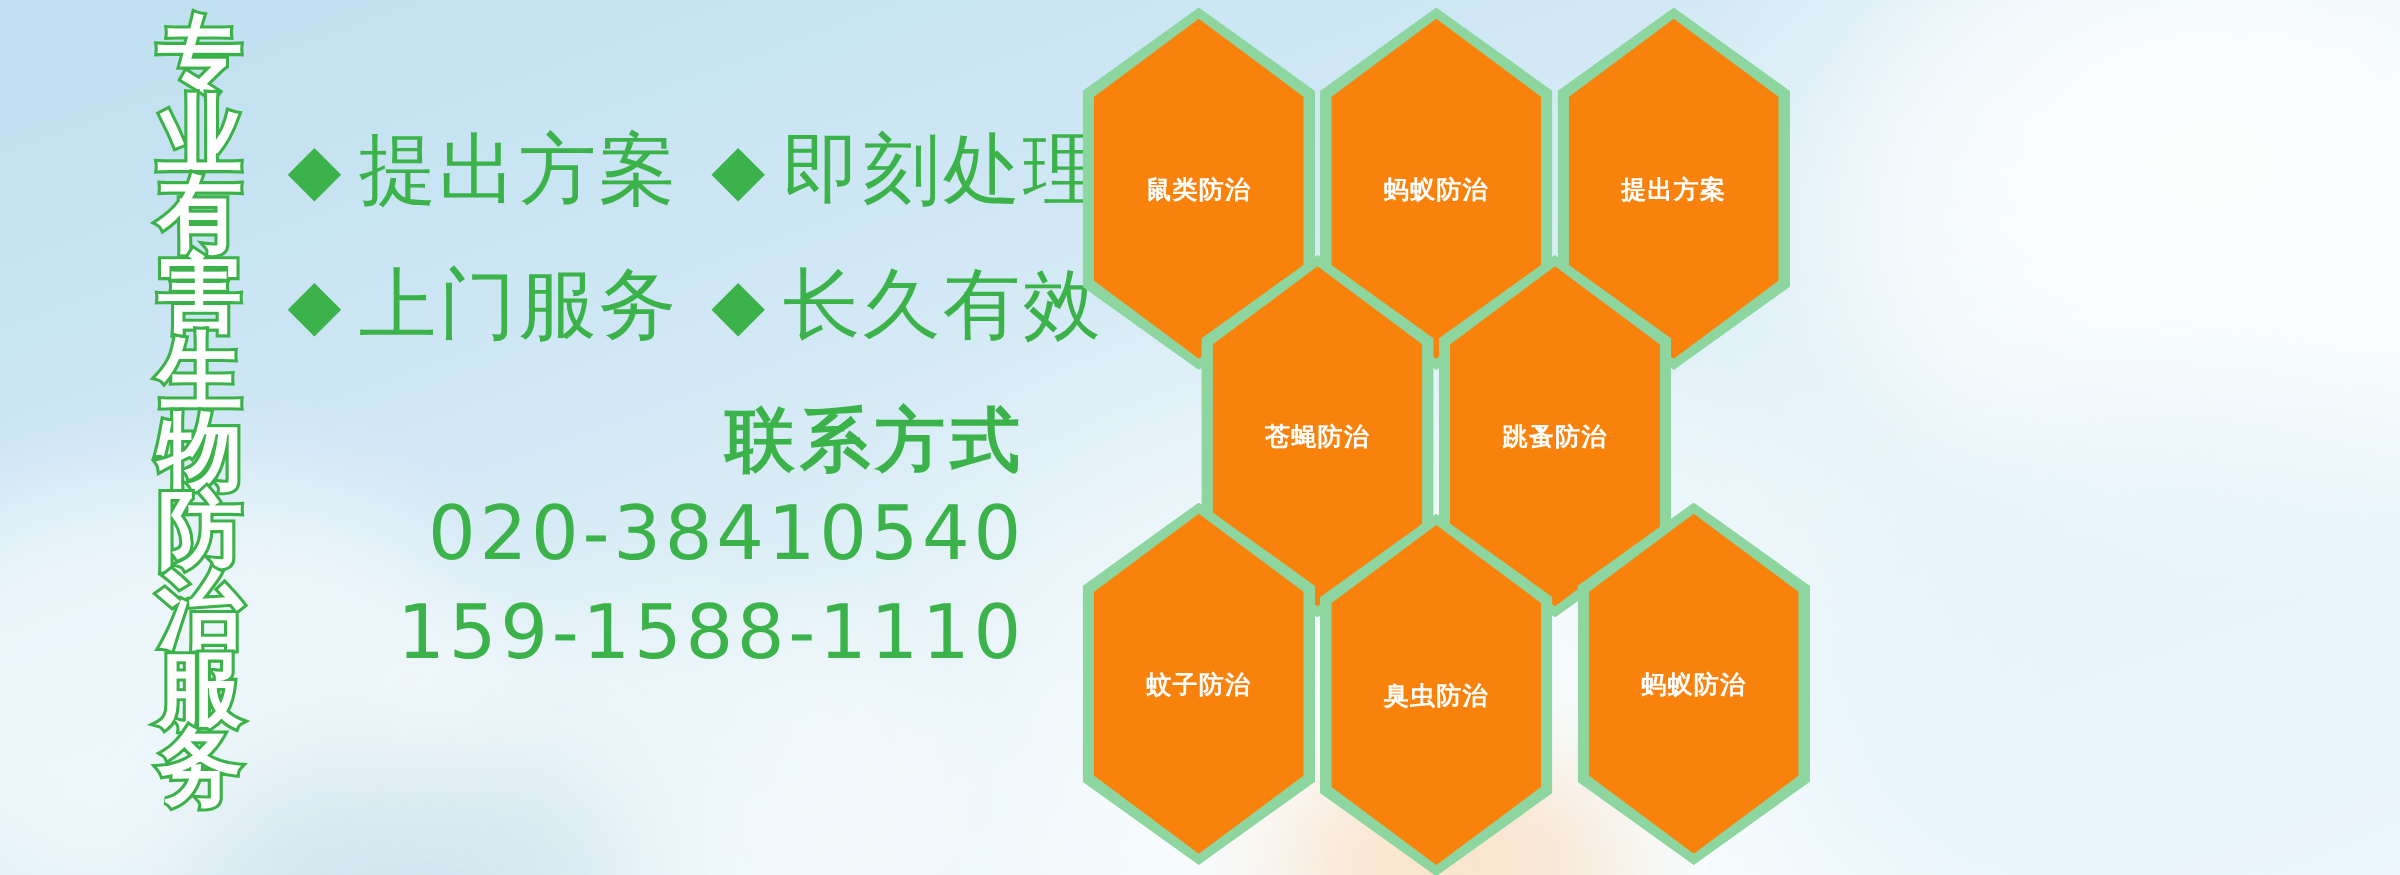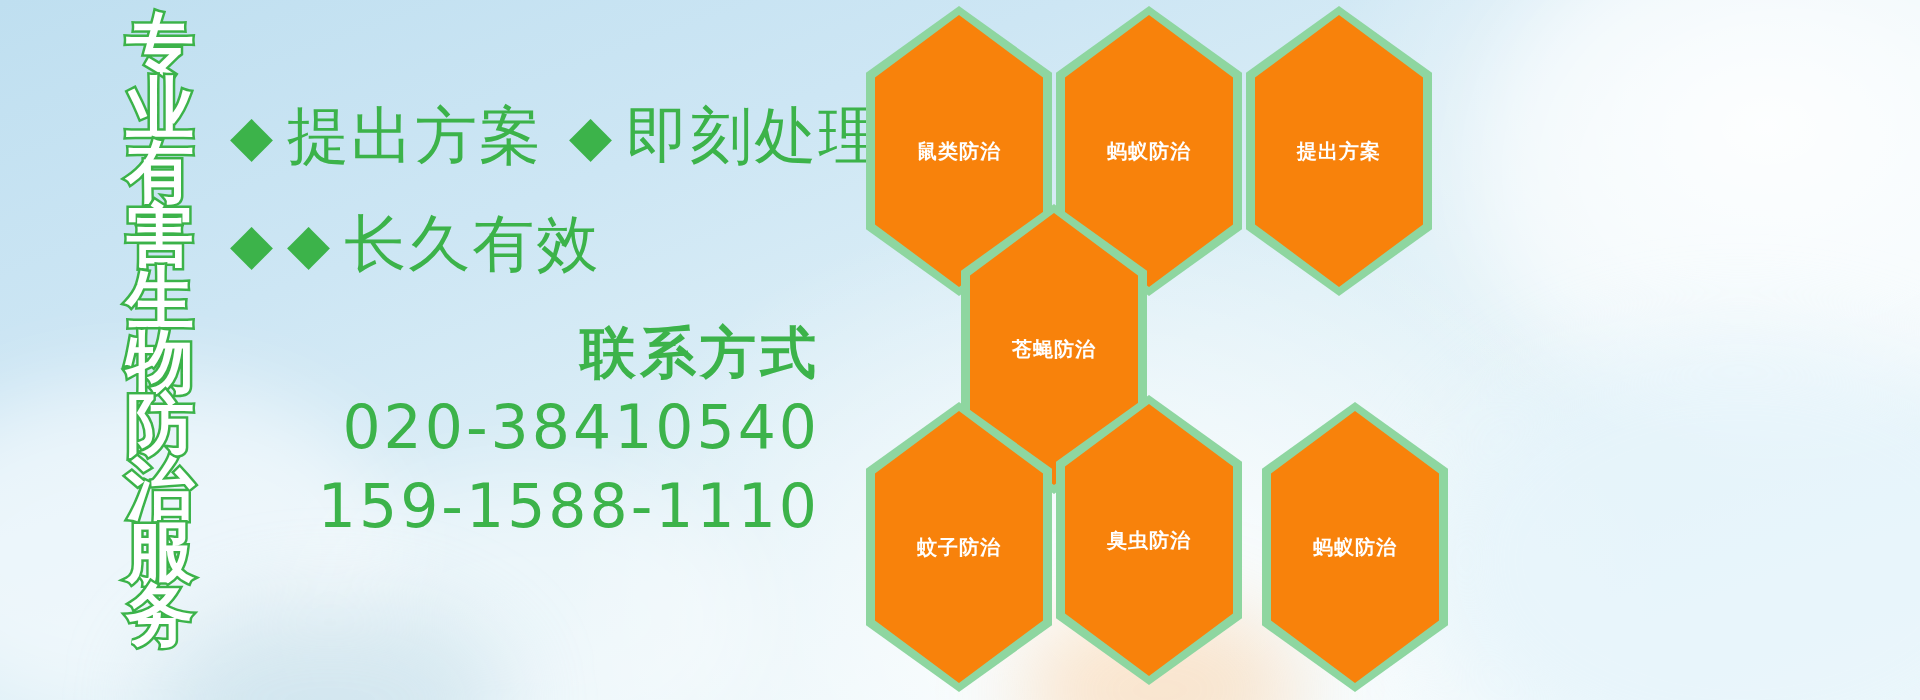--- a/index.html
+++ b/index.html
@@ -145,21 +145,21 @@
   }
   
   .hex-r1c1 { left: 6px;   top: 6px; }
   .hex-r1c2 { left: 196px; top: 6px; }
   .hex-r1c3 { left: 386px; top: 6px; }
   
   .hex-r2c1 { left: 101px; top: 204px; font-family: Liberation Serif, serif; }
   .hex-r2c2 { left: 291px; top: 204px; }
   
   .hex-r3c1 { left: 6px;   top: 402px; }
-  .hex-r3c2 { left: 196px; top: 395px; font-family: Liberation Serif, serif; }
+  .hex-r3c2 { left: 196px; top: 411px; font-family: Liberation Serif, serif; }
   .hex-r3c3 { left: 402px; top: 402px; }
 </style>
 </head>
 <body>
 
 <div class="banner">
 
   <div class="blob blob-a"></div>
   <div class="blob blob-b"></div>
   <div class="blob blob-c"></div>
@@ -182,20 +182,21 @@
 
   <div class="slogans">
     <div class="slogan-row">
       <span class="bullet">◆</span>
       <span class="slogan-text">提出方案</span>
       <span class="bullet">◆</span>
       <span class="slogan-text">即刻处理</span>
     </div>
     <div class="slogan-row">
       <span class="bullet">◆</span>
+      <span class="slogan-text">上门服务</span>
       <span class="bullet">◆</span>
       <span class="slogan-text">长久有效</span>
     </div>
   </div>
 
   <div class="contact">
     <div class="contact-title">联系方式</div>
     <div class="contact-phone">020-38410540</div>
     <div class="contact-phone">159-1588-1110</div>
   </div>
@@ -206,20 +207,23 @@
     </div>
     <div class="hex hex-r1c2">
       <span class="hex-label">蚂蚁防治</span>
     </div>
     <div class="hex hex-r1c3">
       <span class="hex-label">提出方案</span>
     </div>
     <div class="hex hex-r2c1">
       <span class="hex-label">苍蝇防治</span>
     </div>
+    <div class="hex hex-r2c2">
+      <span class="hex-label">跳蚤防治</span>
+    </div>
     <div class="hex hex-r3c1">
       <span class="hex-label">蚊子防治</span>
     </div>
     <div class="hex hex-r3c2">
       <span class="hex-label">臭虫防治</span>
     </div>
     <div class="hex hex-r3c3">
       <span class="hex-label">蚂蚁防治</span>
     </div>
   </div>

